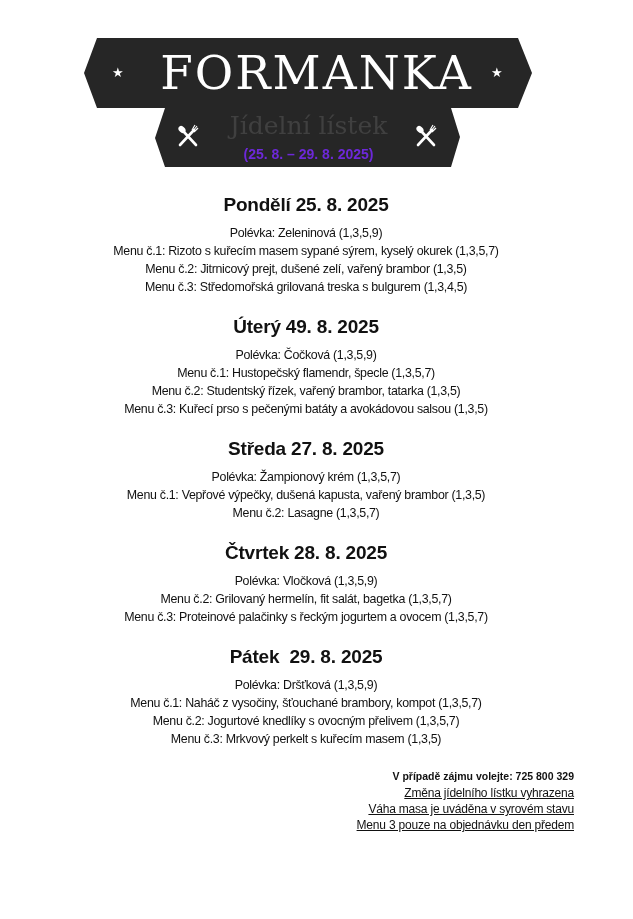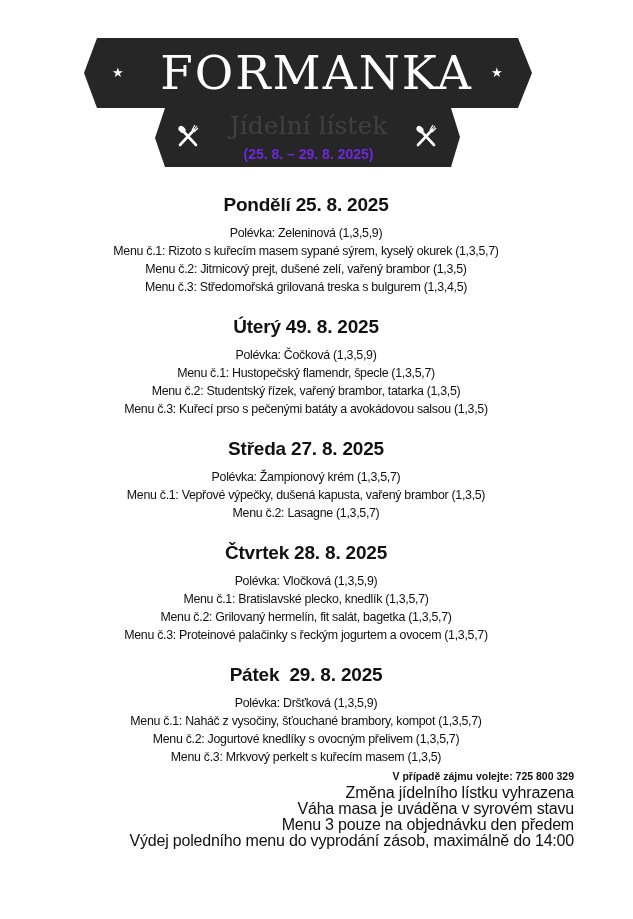--- a/index.html
+++ b/index.html
@@ -22,21 +22,21 @@
   .star { position: absolute; color: #fff; font-size: 13px; line-height: 13px; }
   .cutlery { position: absolute; }
 
   .content { position: absolute; left: 0; top: 180px; width: 612px; text-align: center; margin-top: 12px; }
   .day { margin-bottom: 18px; }
   .day-title { font-size: 19px; font-weight: bold; line-height: 26px; margin-bottom: 6px; letter-spacing: -0.2px; }
   .line { font-size: 12.4px; line-height: 18px; letter-spacing: -0.3px; white-space: nowrap; }
   .line .lbl { font-weight: normal; }
   .footer { position: absolute; left: 0; top: 768px; width: 574px; text-align: right; }
   .footer .contact { font-size: 10.5px; font-weight: bold; line-height: 17px; }
-  .footer .note { font-size: 16px; line-height: 16px; letter-spacing: -0.2px; }
+  .footer .note { font-size: 12px; line-height: 16px; letter-spacing: -0.2px; text-decoration: underline; }
 </style>
 </head>
 <body>
 
 <div class="banner">
   <svg width="633" height="175">
     <polygon points="97,38 518,38 532,73 518,108 451,108 460,137 451,167 165,167 155,138 165,108 97,108 84,73" fill="#262626"></polygon>
   </svg>
   <span class="star" style="left:112px; top:66px;">★</span>
   <span class="star" style="left:491px; top:66px;">★</span>
@@ -86,32 +86,30 @@
   </div>
   <div class="day">
     <div class="day-title">Středa 27. 8. 2025</div>
     <div class="line"><span class="lbl">Polévka:</span><span> Žampionový krém (1,3,5,7)</span></div>
     <div class="line"><span class="lbl">Menu č.1:</span><span> Vepřové výpečky, dušená kapusta, vařený brambor (1,3,5)</span></div>
     <div class="line"><span class="lbl">Menu č.2:</span><span> Lasagne (1,3,5,7)</span></div>
   </div>
   <div class="day">
     <div class="day-title">Čtvrtek 28. 8. 2025</div>
     <div class="line"><span class="lbl">Polévka:</span><span> Vločková (1,3,5,9)</span></div>
-    <div class="line"><span class="lbl">Menu č.1:</span><span> Bratislavské plecko, knedlík (1,3,5,7)</span></div>
     <div class="line"><span class="lbl">Menu č.2:</span><span> Grilovaný hermelín, fit salát, bagetka (1,3,5,7)</span></div>
     <div class="line"><span class="lbl">Menu č.3:</span><span> Proteinové palačinky s řeckým jogurtem a ovocem (1,3,5,7)</span></div>
   </div>
   <div class="day">
     <div class="day-title" style="white-space:pre;">Pátek  29. 8. 2025</div>
     <div class="line"><span class="lbl">Polévka:</span><span> Dršťková (1,3,5,9)</span></div>
     <div class="line"><span class="lbl">Menu č.1:</span><span> Naháč z vysočiny, šťouchané brambory, kompot (1,3,5,7)</span></div>
     <div class="line"><span class="lbl">Menu č.2:</span><span> Jogurtové knedlíky s ovocným přelivem (1,3,5,7)</span></div>
     <div class="line"><span class="lbl">Menu č.3:</span><span> Mrkvový perkelt s kuřecím masem (1,3,5)</span></div>
   </div>
 </div>
 
 <div class="footer">
   <div class="contact">V případě zájmu volejte: 725 800 329</div>
   <div class="note">Změna jídelního lístku vyhrazena</div>
   <div class="note">Váha masa je uváděna v syrovém stavu</div>
   <div class="note">Menu 3 pouze na objednávku den předem</div>
-  <div class="note">Výdej poledního menu do vyprodání zásob, maximálně do 14:00</div>
 </div>
 
 </body></html>

